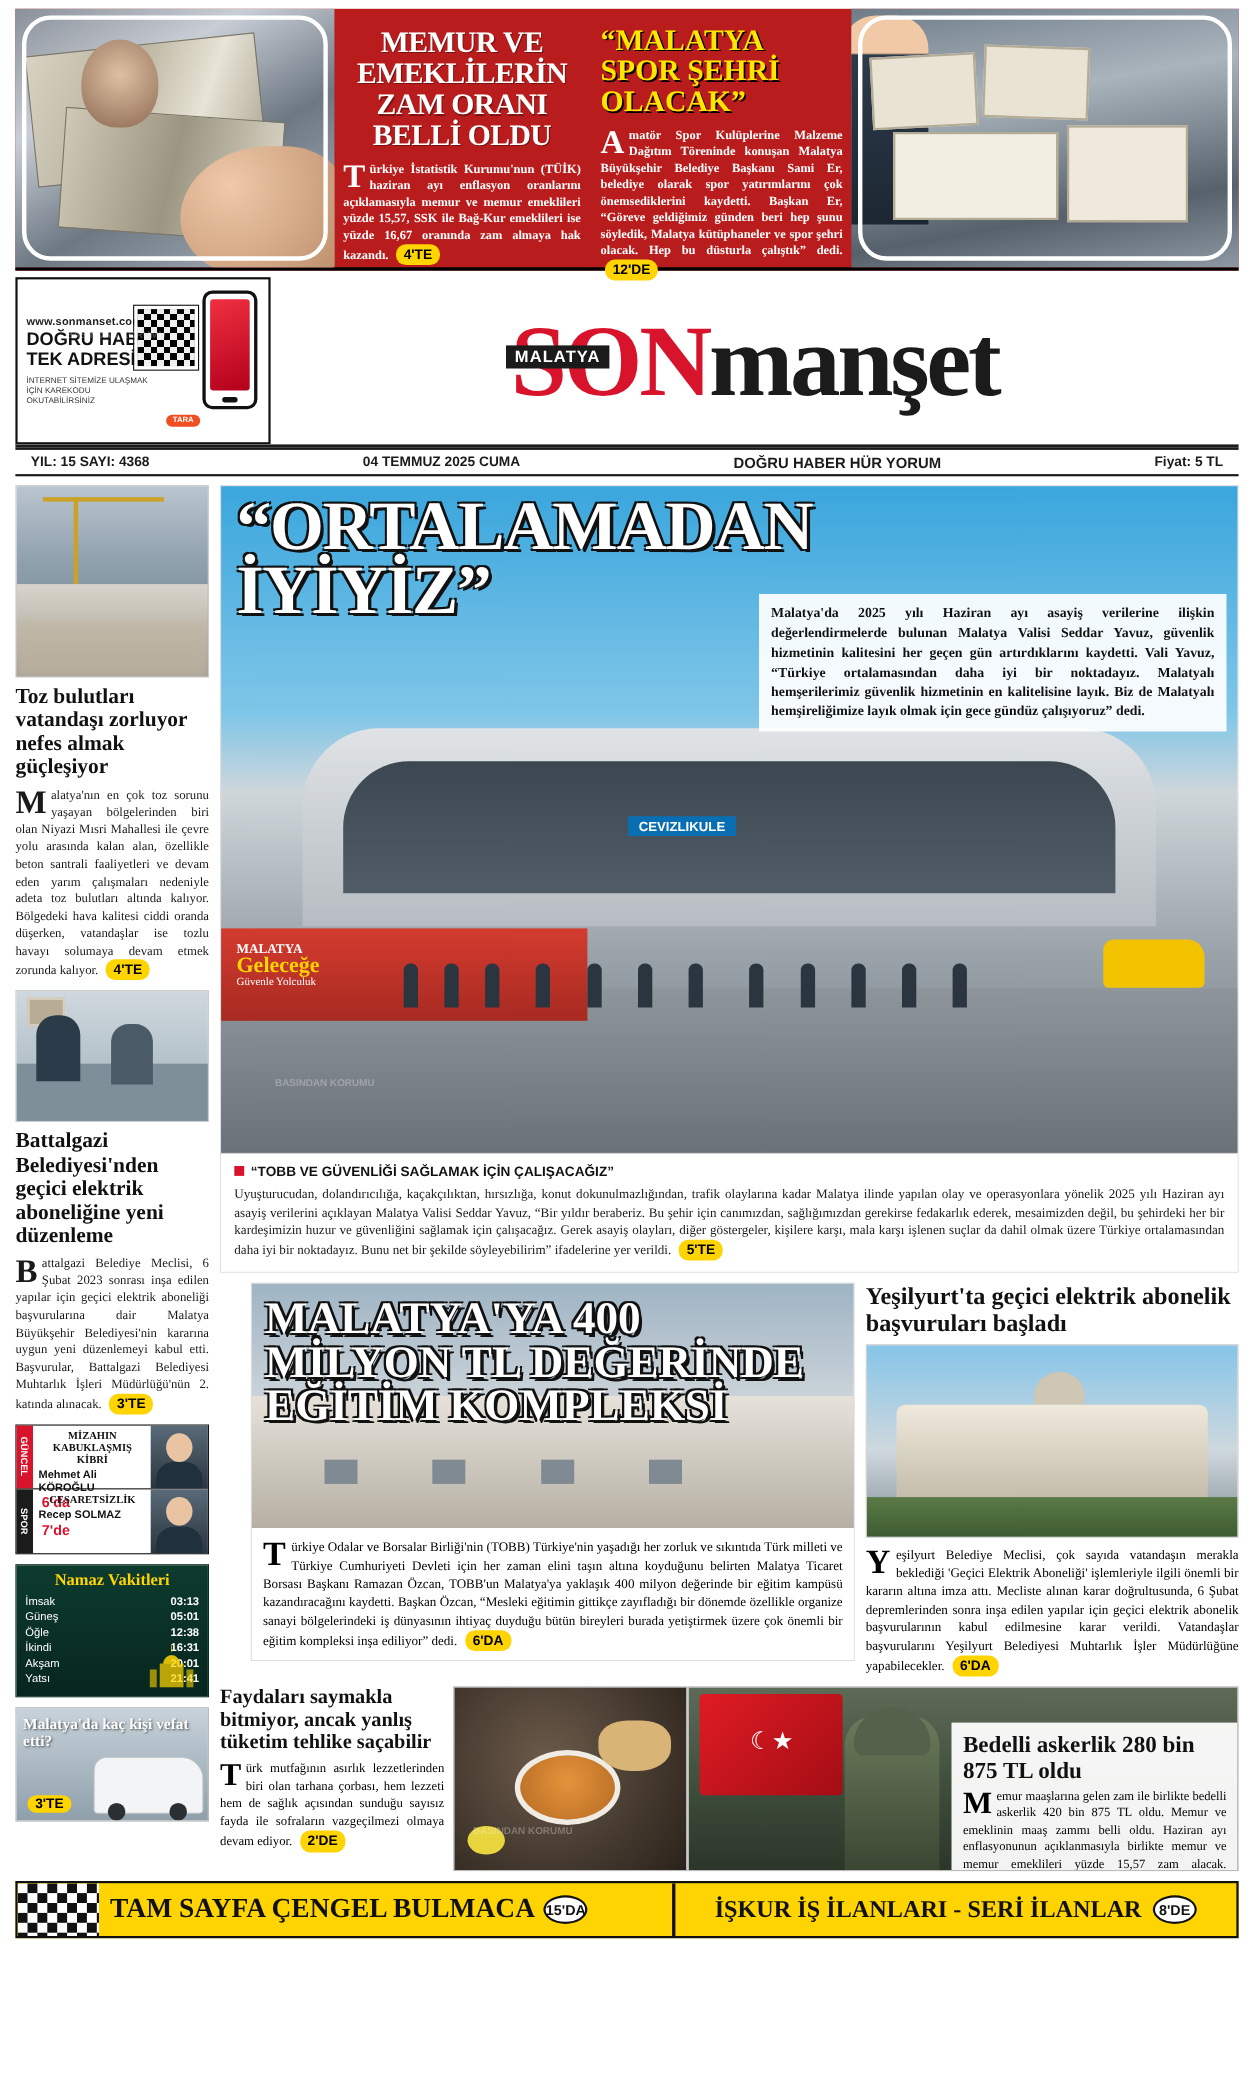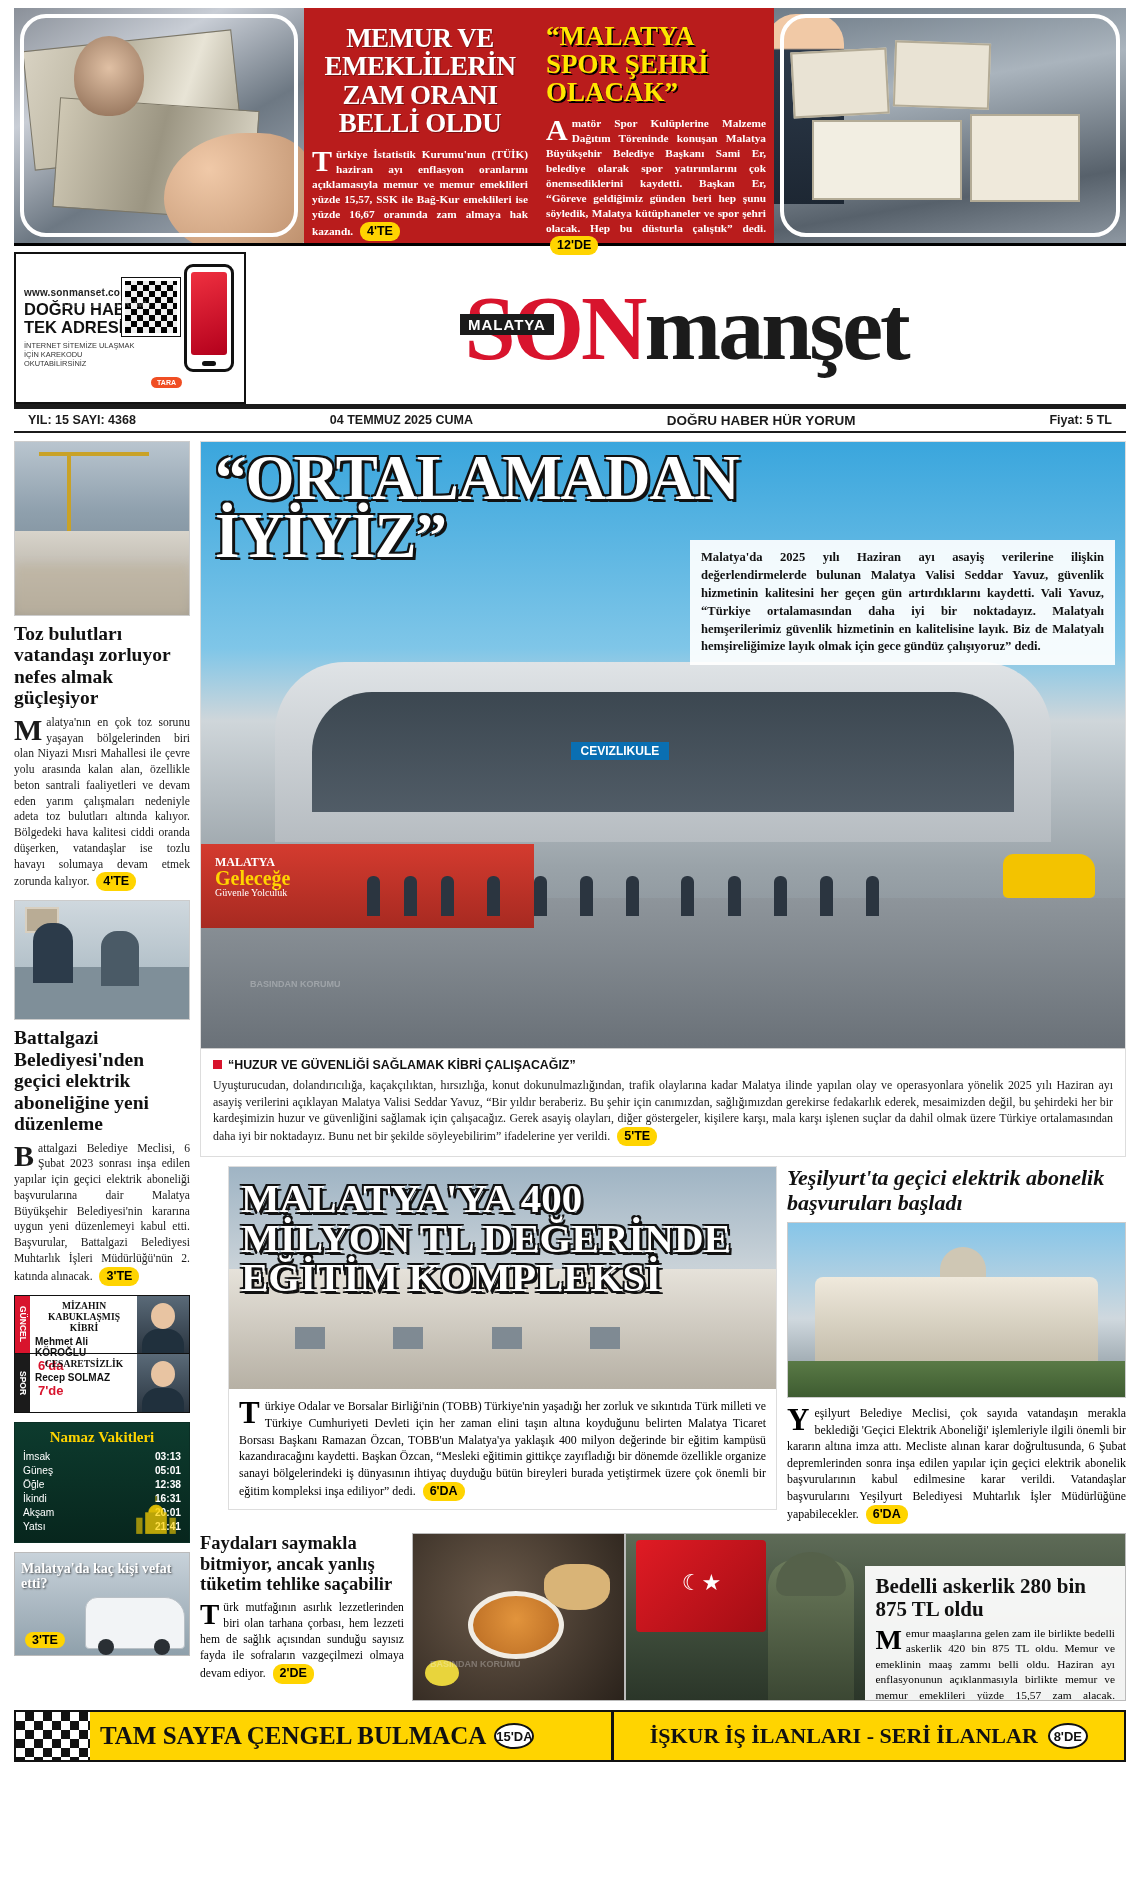--- a/index.html
+++ b/index.html
@@ -281,21 +281,21 @@
     font-family:"Liberation Serif",serif; font-weight:900; font-size:41px; line-height:.96;
     color:#fff; text-shadow:3px 3px 0 #111,-2px -2px 0 #111,2px -2px 0 #111,-2px 2px 0 #111;
   }
   .edu-body{
     padding:9px 10px 8px 10px; font-family:"Liberation Serif",serif; font-size:11.9px;
     line-height:1.4; text-align:justify; background:#fff;
   }
   .edu-body .drop{float:left; font-size:31px; line-height:24px; font-weight:900; padding:3px 5px 0 0;}
 
   .ys-title{
-    font-family:"Liberation Serif",serif; font-weight:900; font-size:22px; line-height:1.1; color:#111;font-style:italic;
+    font-family:"Liberation Serif",serif; font-weight:900; font-size:22px; line-height:1.1; color:#111;
   }
   .ys-photo{
     margin-top:7px; height:176px; position:relative; overflow:hidden;
     background:linear-gradient(180deg,#86c5e8 0%,#cfd8de 55%,#7e8b93 100%); border:1px solid #ccc;
   }
   .ys-photo .b{position:absolute;bottom:34px;left:8%;width:84%;height:86px;background:linear-gradient(180deg,#efe9dc,#c3bcaa); border-radius:8px 8px 0 0;}
   .ys-photo .dome{position:absolute;bottom:120px;left:45%;width:46px;height:30px;background:#cfc7b4;border-radius:30px 30px 0 0;}
   .ys-photo .grass{position:absolute;bottom:0;left:0;width:100%;height:36px;background:linear-gradient(180deg,#5a7a46,#3e5c31);}
   .ys-body{
     margin-top:7px; font-family:"Liberation Serif",serif; font-size:11.9px; line-height:1.4; text-align:justify;
@@ -556,21 +556,21 @@
               <i style="left:52%"></i>
             <i style="left:57%"></i>
               <i style="left:62%"></i>
               <i style="left:67%"></i>
               <i style="left:72%"></i>
           </div>
           <div class="lead-title">“ORTALAMADAN İYİYİZ”</div>
           <div class="lead-deck">Malatya'da 2025 yılı Haziran ayı asayiş verilerine ilişkin değerlendirmelerde bulunan Malatya Valisi Seddar Yavuz, güvenlik hizmetinin kalitesini her geçen gün artırdıklarını kaydetti. Vali Yavuz, “Türkiye ortalamasından daha iyi bir noktadayız. Malatyalı hemşerilerimiz güvenlik hizmetinin en kalitelisine layık. Biz de Malatyalı hemşireliğimize layık olmak için gece gündüz çalışıyoruz” dedi.</div>
         </div>
         <div class="lead-sub">
-          <h4><span class="sq"></span><span>“HUZUR VE GÜVENLİĞİ SAĞLAMAK KİBRİ ÇALIŞACAĞIZ”</span></h4>
+          <h4><span class="sq"></span><span>“TOBB VE GÜVENLİĞİ SAĞLAMAK İÇİN ÇALIŞACAĞIZ”</span></h4>
           <p><span>Uyuşturucudan, dolandırıcılığa, kaçakçılıktan, hırsızlığa, konut dokunulmazlığından, trafik olaylarına kadar Malatya ilinde yapılan olay ve operasyonlara yönelik 2025 yılı Haziran ayı asayiş verilerini açıklayan Malatya Valisi Seddar Yavuz, “Bir yıldır beraberiz. Bu şehir için canımızdan, sağlığımızdan gerekirse fedakarlık ederek, mesaimizden değil, bu şehirdeki her bir kardeşimizin huzur ve güvenliğini sağlamak için çalışacağız. Gerek asayiş olayları, diğer göstergeler, kişilere karşı, mala karşı işlenen suçlar da dahil olmak üzere Türkiye ortalamasından daha iyi bir noktadayız. Bunu net bir şekilde söyleyebilirim” ifadelerine yer verildi.</span>
             <span class="pagetag">5'TE</span>
           </p>
         </div>
       </div>
 
       <div class="lower">
         <div class="lower-left">
           <div class="edu-card">
             <div class="edu-photo">

